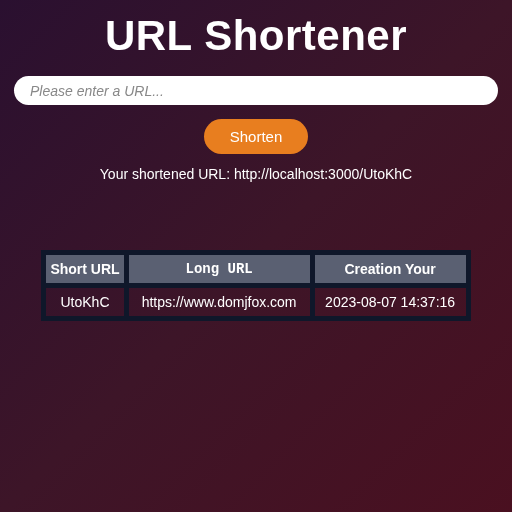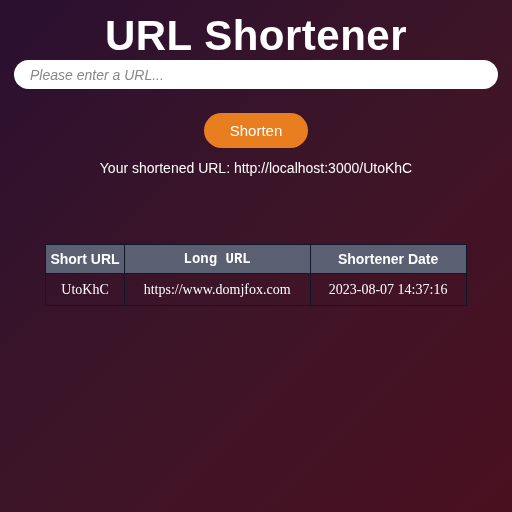--- a/index.html
+++ b/index.html
@@ -10,42 +10,42 @@
       color: #fff;
       display: flex;
       flex-direction: column;
       align-items: center;
     }
     .title {
       font-size: 42px;
       font-weight: 900;
       letter-spacing: 0.5px;
       margin-top: 12px;
-      margin-bottom: 0;
+      margin-bottom: 16px;
       text-align: right;
     }
     .input-row {
       width: 492px;
       padding: 0 4px;
     }
     .url-input {
       width: 100%;
       height: 29px;
       border-radius: 18px;
       border: none;
       padding: 0 16px;
       font-size: 14px;
       font-style: italic;
       color: #555;
       background: #fff;
       outline: none;
     }
     .url-input::placeholder { color: #888; font-style: italic; }
     .shorten-btn {
-      margin-top: 24px;
+      margin-top: 14px;
       background: #e87e1f;
       color: #fff;
       border: none;
       border-radius: 18px;
       padding: 9px 26px;
       font-size: 15px;
       font-weight: 500;
       cursor: pointer;
     }
     .result-line {
@@ -56,36 +56,36 @@
     .table-wrap {
       margin-top: 68px;
       display: flex;
       justify-content: center;
     }
     table {
       border-collapse: collapse;
       font-size: 14px;
     }
     th, td {
-      border: 1px solid #0f172a;
+      border: 5px solid #0f172a;
       padding: 6px 10px;
       text-align: center;
       white-space: nowrap;
     }
     th {
       background: #5a6072;
       color: #fff;
       font-weight: 700;
       font-size: 14px;
     }
     th.short { width: 72px; padding: 6px 4px; }
     th.long { width: 186px; font-family: Liberation Mono, monospace; }
     th.date { width: 156px; }
     td { color: #fff; }
-    tbody tr { height: 32px; font-family: Liberation Serif, serif; }
+    tbody tr { height: 32px; }
   </style>
 </head>
 <body>
 
 <h1 class="title">URL Shortener</h1>
 
 <div class="input-row">
   <input class="url-input" type="text" placeholder="Please enter a URL..." style="">
 </div>
 
@@ -94,21 +94,21 @@
 <div class="result-line">
   <span>Your shortened URL: </span><span>http://localhost:3000/UtoKhC</span>
 </div>
 
 <div class="table-wrap">
   <table>
     <thead>
       <tr>
         <th class="short">Short URL</th>
         <th class="long">Long URL</th>
-        <th class="date">Shortener Date</th>
+        <th class="date">Creation Your</th>
       </tr>
     </thead>
     <tbody>
       <tr>
         <td>UtoKhC</td>
         <td>https://www.domjfox.com</td>
         <td>2023-08-07 14:37:16</td>
       </tr>
     </tbody>
   </table>

